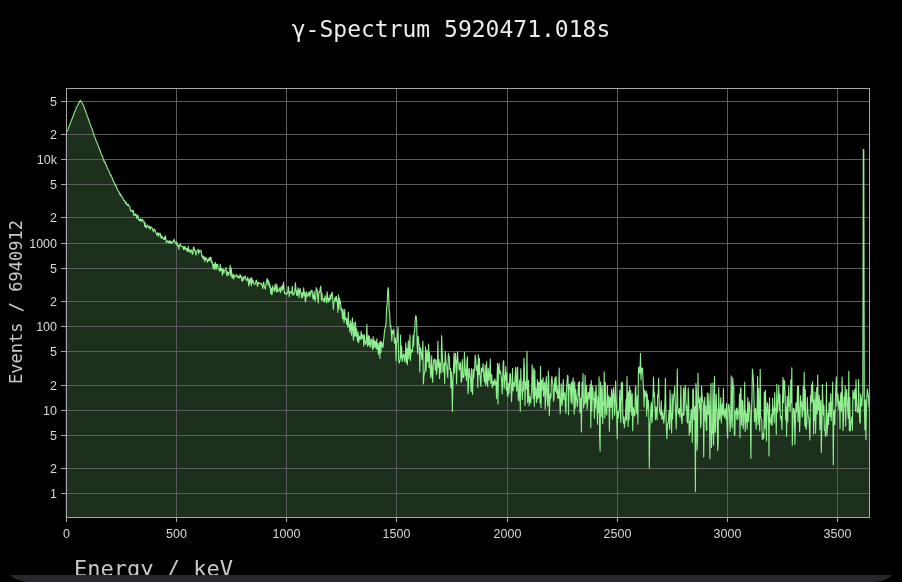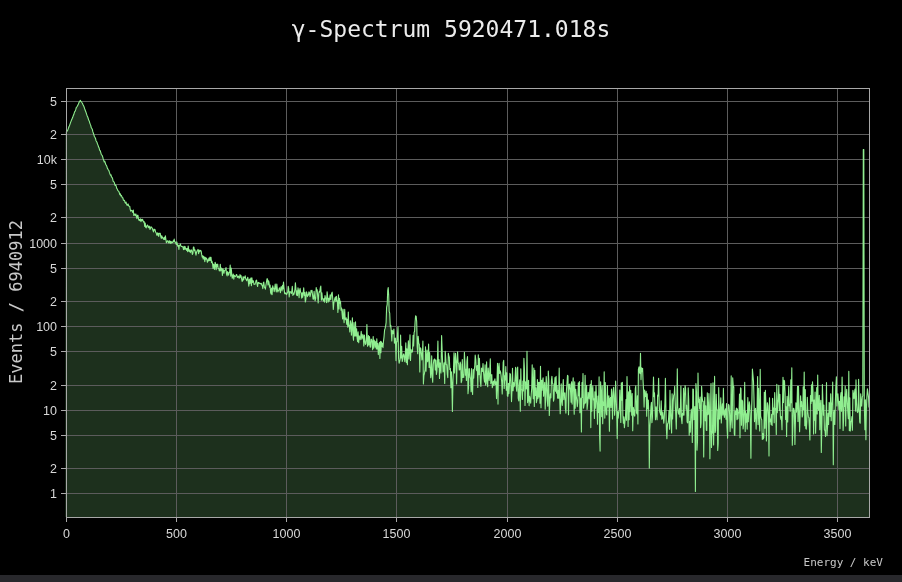--- a/index.html
+++ b/index.html
@@ -1,21 +1,21 @@
 <!DOCTYPE html>
 <html><head>
 <meta charset="utf-8">
 <style>
   html,body{margin:0;padding:0;background:#000;}
   #app{position:relative;width:902px;height:582px;background:#000;overflow:hidden;
-       font-family:"DejaVu Sans Mono",monospace;}
+       font-family:"DejaVu Sans Mono",monospace;border-radius:28px;}
   .chart-title{position:absolute;top:16px;left:0;width:902px;text-align:center;
        color:#ececec;font-size:23px;white-space:pre;}
-  .x-label{position:absolute;top:556px;left:80px;width:803px;text-align:right;
-       color:#c8c8c8;font-size:11px;}
+  .x-label{position:absolute;top:556px;left:74px;width:803px;text-align:left;
+       color:#c8c8c8;font-size:22px;}
   .y-label{position:absolute;left:6px;top:302px;transform-origin:0 0;
        transform:rotate(-90deg) translate(-50%,0);
        color:#c8c8c8;font-size:17px;white-space:nowrap;}
   .bottom-bar{position:absolute;left:0;top:575px;width:902px;height:7px;background:#28282c;}
   svg{position:absolute;left:0;top:0;}
   .tick-label{font-family:"Liberation Sans","DejaVu Sans",sans-serif;font-size:12.5px;fill:#d8d8d8;}
 </style>
 </head>
 <body>
 

